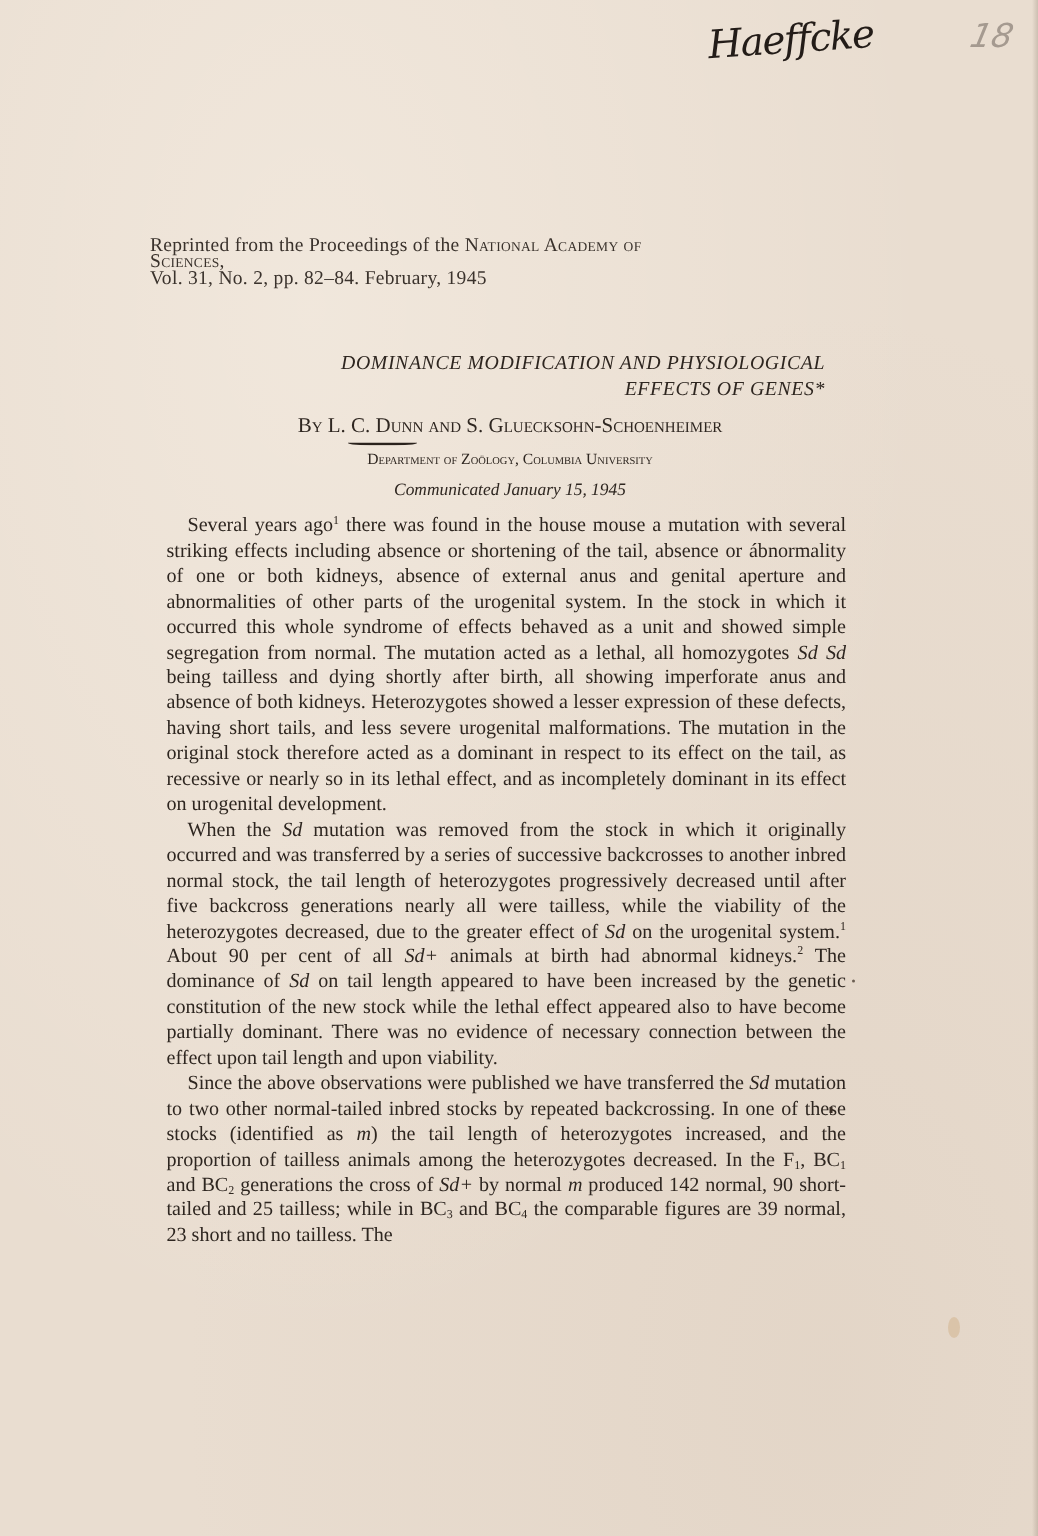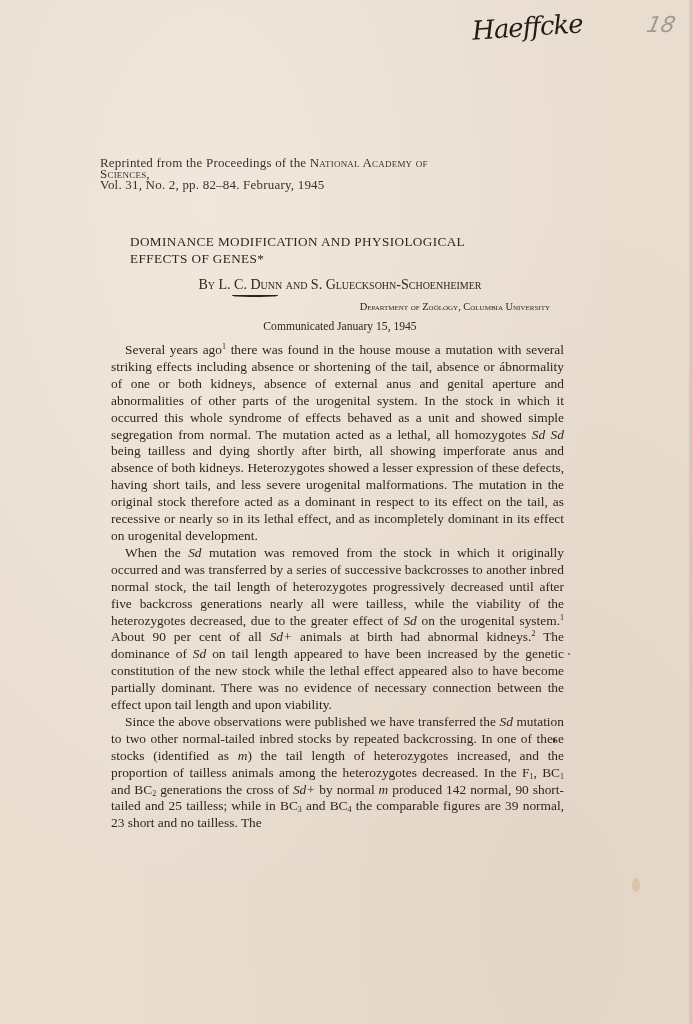--- a/index.html
+++ b/index.html
@@ -33,38 +33,38 @@
     color: #a59a90; font-style: italic; transform: skewX(-12deg);
   }
   .reprint {
     position: absolute; left: 100px; top: 157px; width: 360px;
     text-align: left; font-size: 13px; line-height: 11px; color: #3a322c;
     letter-spacing: 0.2px;
   }
   .sc { font-variant: small-caps; }
   .title {
     position: absolute; left: 130px; top: 233px; width: 420px;
-    text-align: left; font-size: 13.2px; line-height: 17px;
+    text-align: right; font-style: italic; font-size: 13.2px; line-height: 17px;
     letter-spacing: 0.4px; color: #2e2620;
   }
   .byline {
     position: absolute; left: 130px; top: 277px; width: 420px;
     text-align: center; font-size: 14px; font-variant: small-caps; color: #2e2620;
   }
   .underline-mark {
     position: absolute; left: 232px; top: 293px; width: 46px; height: 2px;
     border-bottom: 2px solid #2a221c; border-radius: 0 0 40% 40%;
   }
   .dept {
     position: absolute; left: 130px; top: 301px; width: 420px;
-    text-align: right; font-size: 10.4px; font-variant: small-caps; color: #2e2620;
+    text-align: center; font-size: 10.4px; font-variant: small-caps; color: #2e2620;
   }
   .communicated {
     position: absolute; left: 130px; top: 320px; width: 420px;
-    text-align: center; font-size: 11.6px; color: #2e2620;
+    text-align: center; font-size: 11.6px; color: #2e2620; font-style: italic;
   }
   .body {
     position: absolute; left: 111px; top: 342px; width: 453px;
     font-size: 13.4px; line-height: 16.9px; text-align: justify; color: #2e2620; font-family: Liberation Serif, serif;
   }
   .body p { margin: 0; text-indent: 14px; }
   .body i { font-style: italic; }
   sup { font-size: 8px; line-height: 0; vertical-align: 5px; }
   sub { font-size: 8px; line-height: 0; vertical-align: -2px; }
   .dot1 { position:absolute; left:568px; top:653px; width:2px; height:2px; background:#6b5e52; border-radius:50%; }

